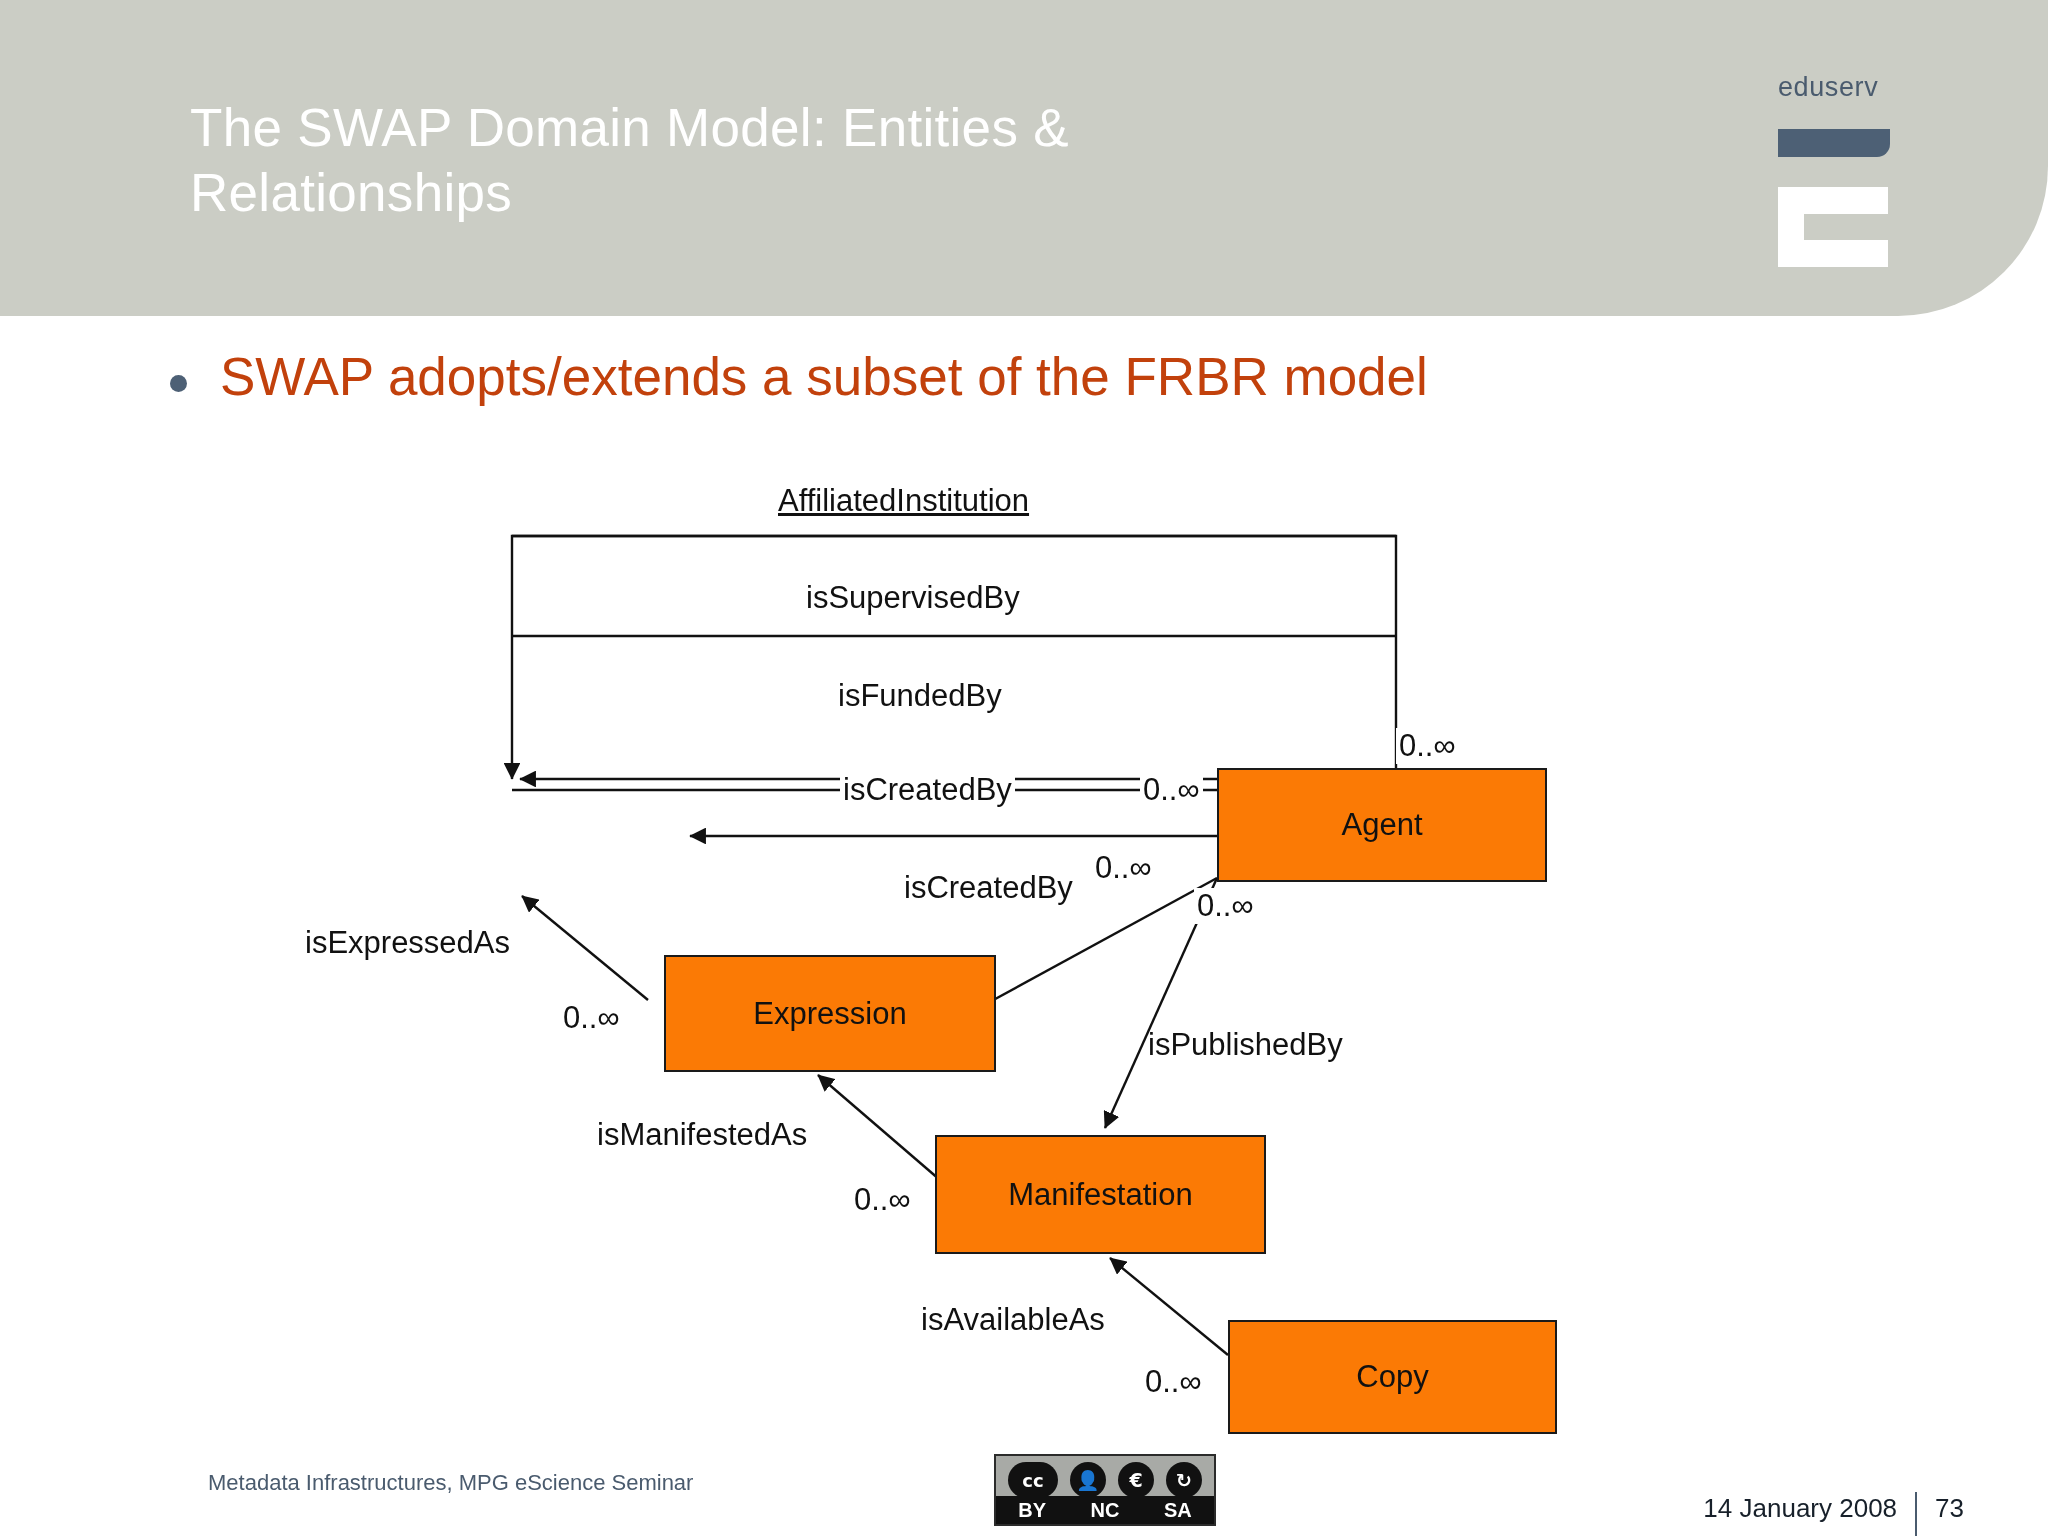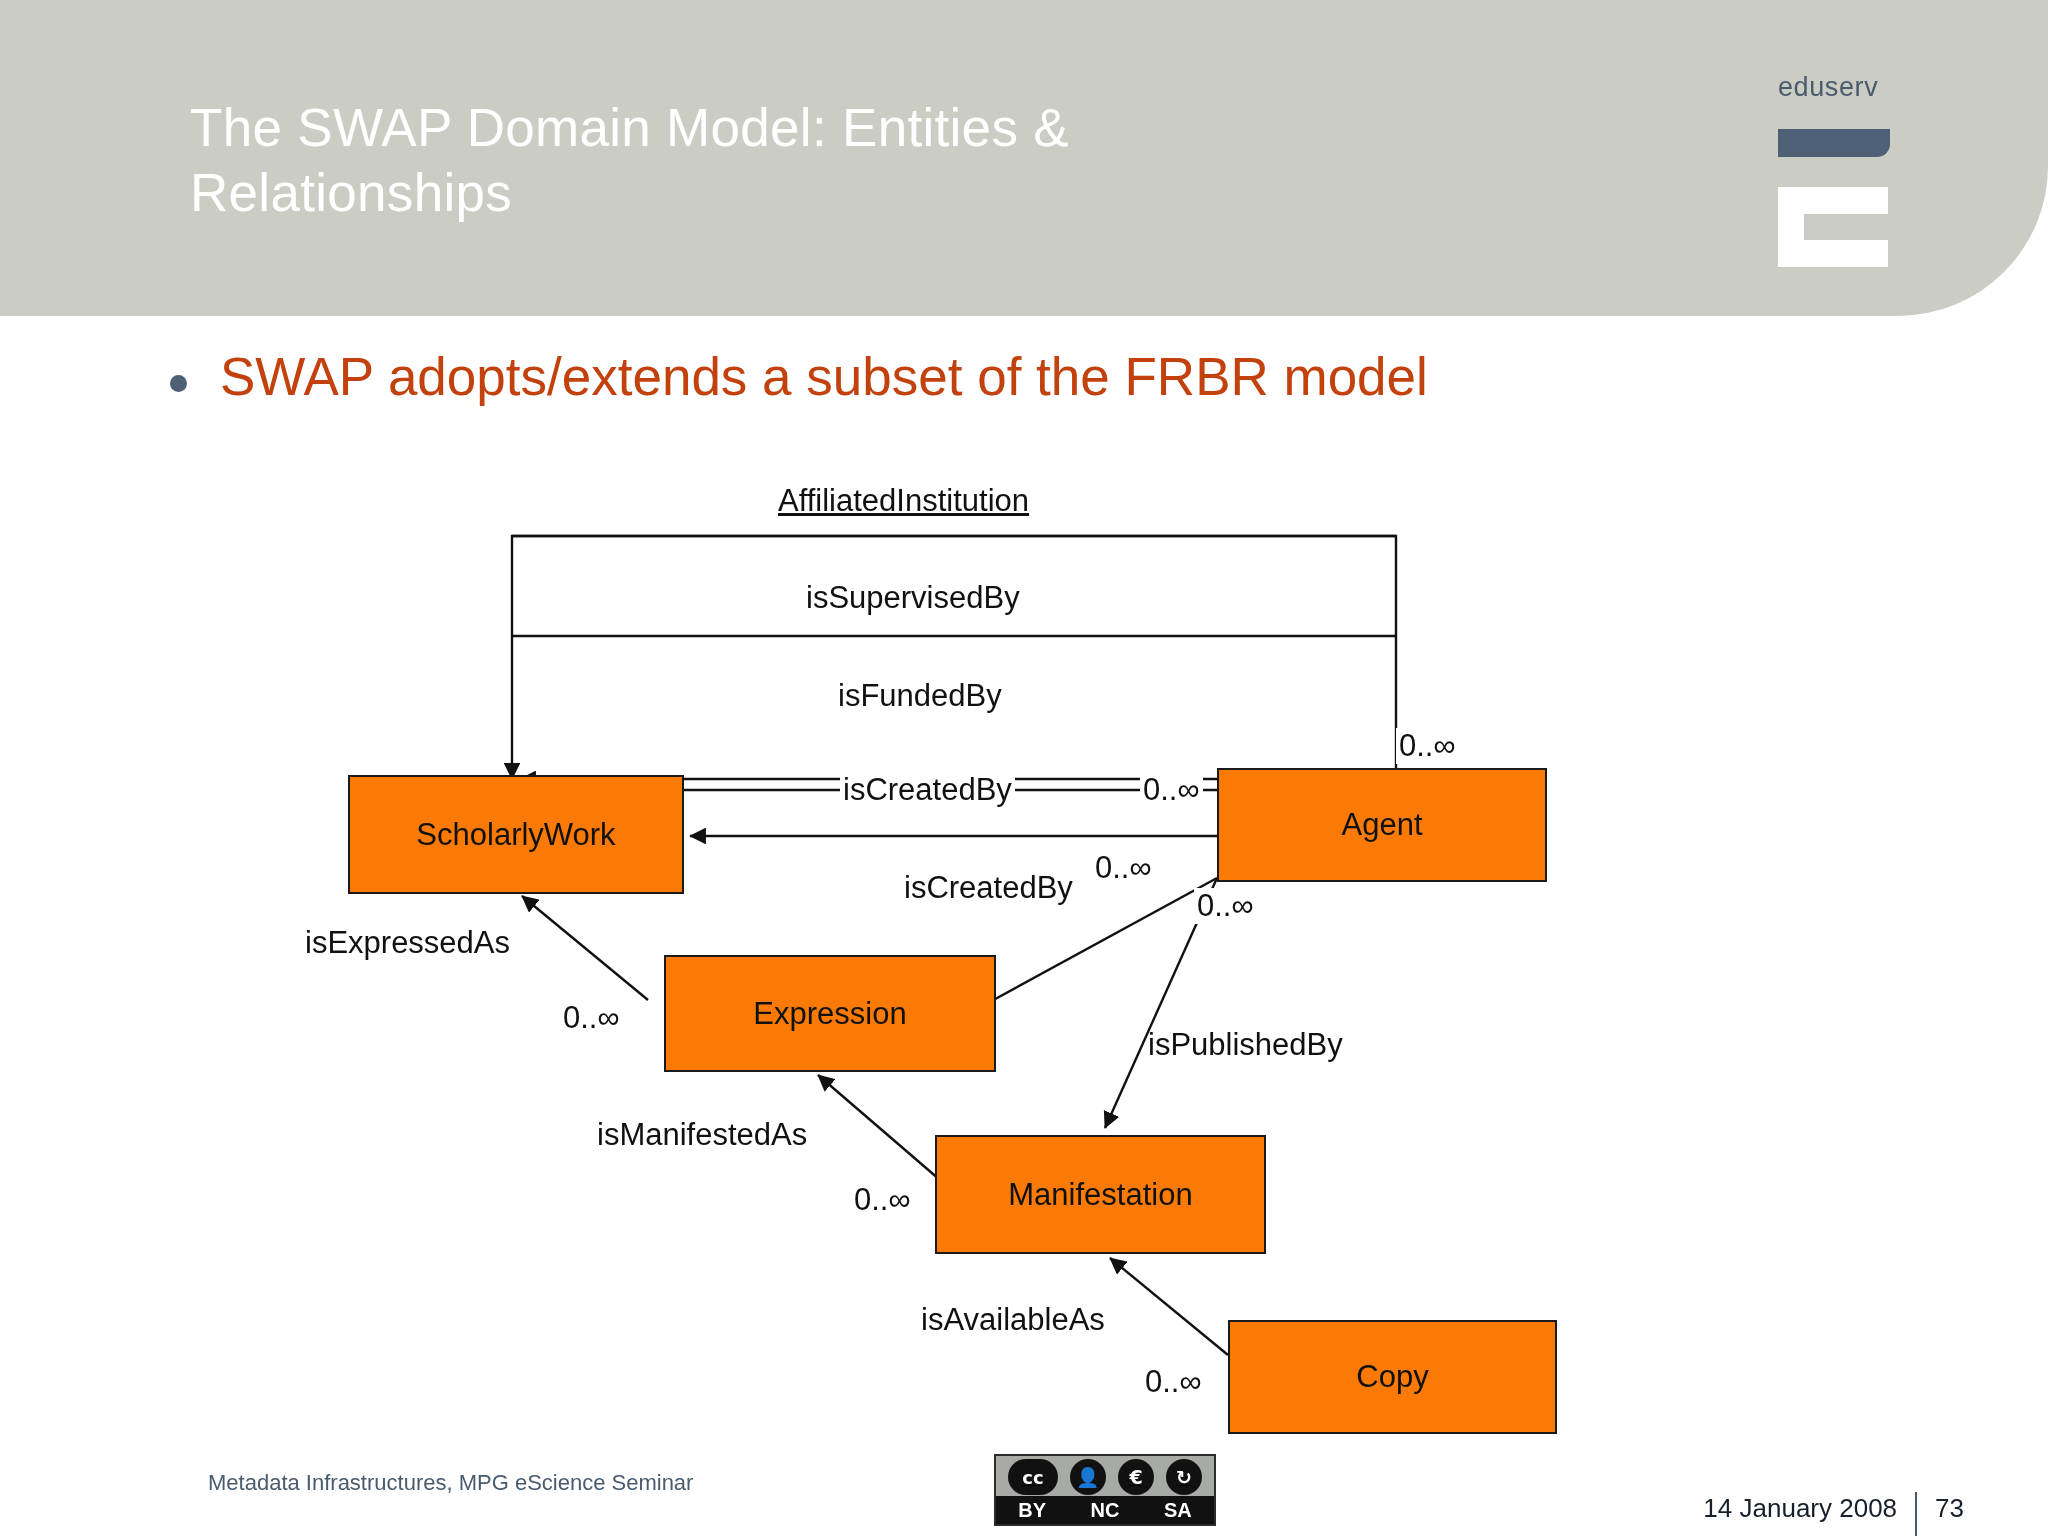--- a/index.html
+++ b/index.html
@@ -83,21 +83,21 @@
   }
   .footer-sep{
     display:inline-block;width:2px;height:76px;background:#4a5b6e;
     position:relative;top:22px;
   }
   .cc-badge{
     position:absolute;left:994px;top:1454px;width:222px;height:72px;
     background:#a8aaa6;border:2px solid #2b2b2b;box-sizing:border-box;
   }
   .cc-top{position:absolute;left:0;top:0;width:100%;height:42px;display:flex;
-          align-items:center;justify-content:space-around;padding:0 6px;box-sizing:border-box;text-decoration:underline;}
+          align-items:flex-start;justify-content:space-around;padding:6px 6px;box-sizing:border-box;}
   .cc-bot{position:absolute;left:0;bottom:0;width:100%;height:28px;background:#111;
           display:flex;align-items:center;justify-content:space-around;
           color:#fff;font-size:20px;font-weight:bold;}
   .cc-circ{
     width:36px;height:36px;border-radius:50%;background:#111;
     display:flex;align-items:center;justify-content:center;
     color:#fff;font-size:19px;font-weight:bold;font-family:"DejaVu Sans",sans-serif;
   }
   .cc-circ.wide{width:50px;border-radius:25px;font-size:18px;}
 </style>
@@ -171,23 +171,20 @@
   <div class="dlabel" style="left:921px;top:1302px;">isAvailableAs</div>
 
   <div class="card" style="left:1396px;top:728px;">0..∞</div>
   <div class="card" style="left:1140px;top:772px;">0..∞</div>
   <div class="card" style="left:1092px;top:850px;">0..∞</div>
   <div class="card" style="left:1194px;top:888px;">0..∞</div>
   <div class="card" style="left:560px;top:1000px;">0..∞</div>
   <div class="card" style="left:851px;top:1182px;">0..∞</div>
   <div class="card" style="left:1142px;top:1364px;">0..∞</div>
 
-  <div class="ent-box" style="left:348px;top:775px;width:332px;height:115px;">
-    <span>ScholarlyWork</span>
-  </div>
   <div class="ent-box" style="left:1217px;top:768px;width:326px;height:110px;">
     <span>Agent</span>
   </div>
   <div class="ent-box" style="left:664px;top:955px;width:328px;height:113px;">
     <span>Expression</span>
   </div>
   <div class="ent-box" style="left:935px;top:1135px;width:327px;height:115px;">
     <span>Manifestation</span>
   </div>
   <div class="ent-box" style="left:1228px;top:1320px;width:325px;height:110px;">

